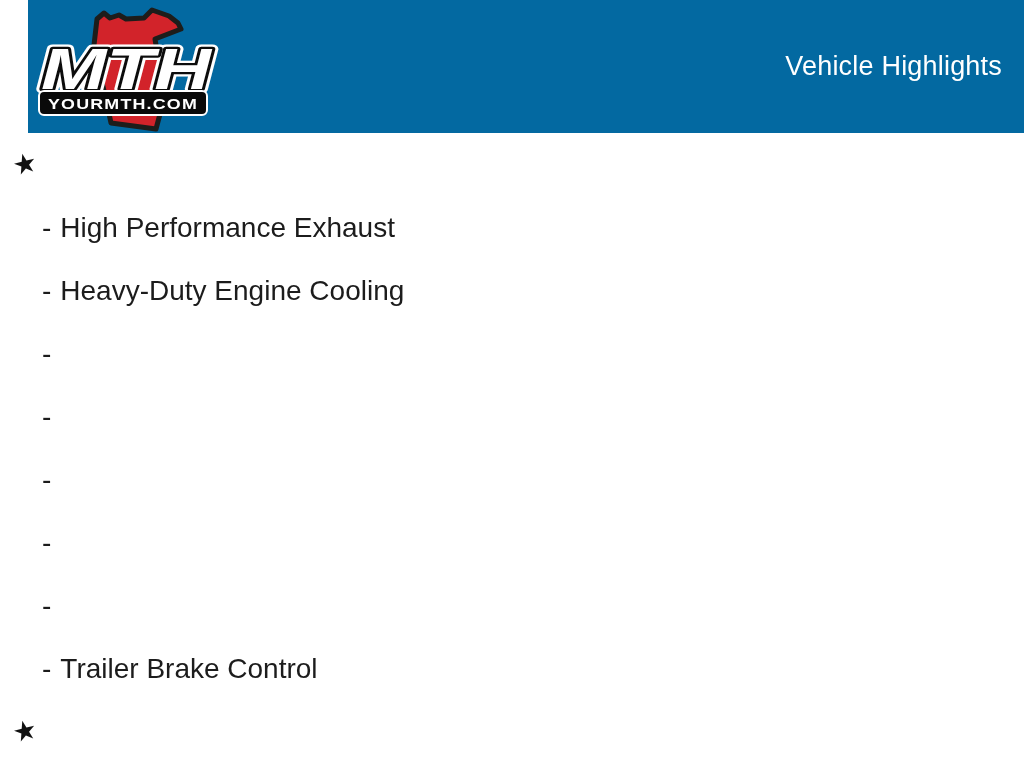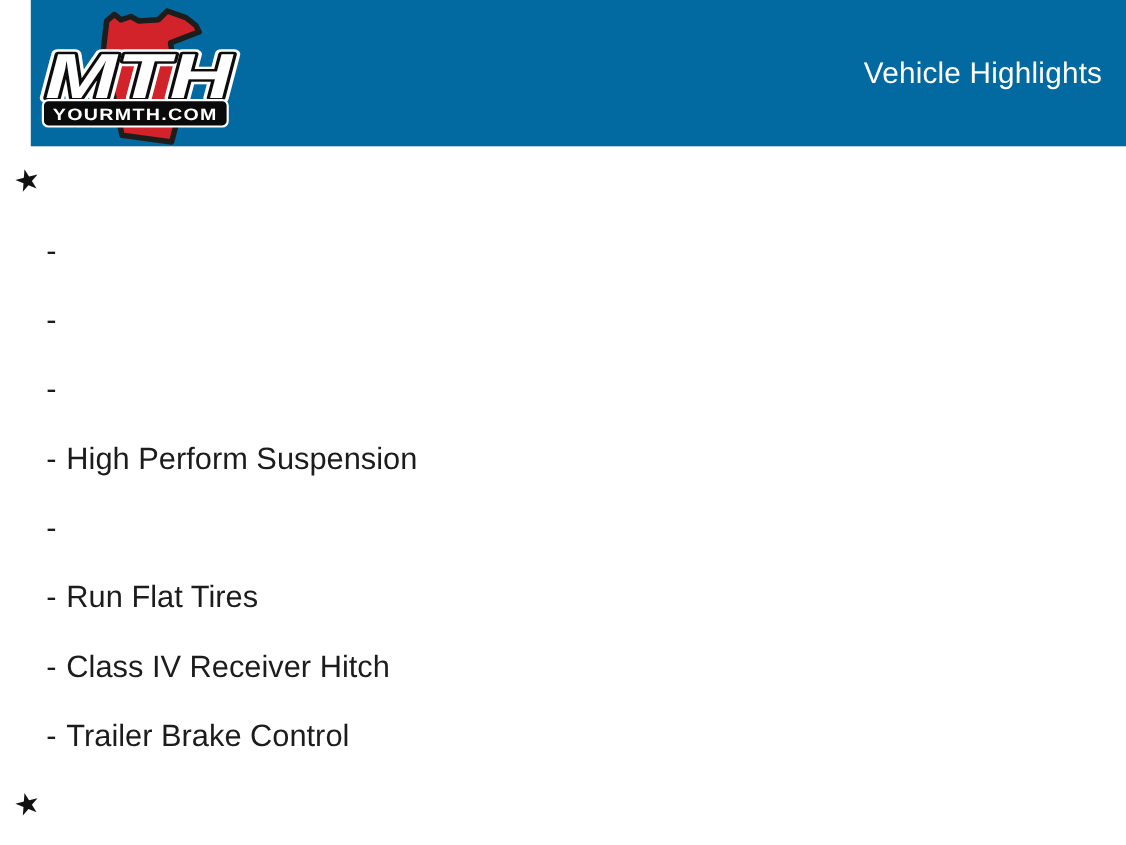--- a/index.html
+++ b/index.html
@@ -121,47 +121,46 @@
 </div>
 
 <div class="list">
 
   <div class="row group">
     <span class="star">★</span>
   </div>
 
   <div class="row sub">
     <span class="dash">-</span>
+    <span class="label">High Performance Exhaust</span>
+  </div>
+
+  <div class="row sub">
+    <span class="dash">-</span>
+    <span class="label">Heavy-Duty Engine Cooling</span>
   </div>
 
   <div class="row sub">
     <span class="dash">-</span>
   </div>
 
   <div class="row sub">
     <span class="dash">-</span>
   </div>
 
   <div class="row sub">
     <span class="dash">-</span>
-    <span class="label">High Perform Suspension</span>
   </div>
 
   <div class="row sub">
     <span class="dash">-</span>
   </div>
 
   <div class="row sub">
     <span class="dash">-</span>
-    <span class="label">Run Flat Tires</span>
-  </div>
-
-  <div class="row sub">
-    <span class="dash">-</span>
-    <span class="label">Class IV Receiver Hitch</span>
   </div>
 
   <div class="row sub">
     <span class="dash">-</span>
     <span class="label">Trailer Brake Control</span>
   </div>
 
   <div class="row group">
     <span class="star">★</span>
   </div>

